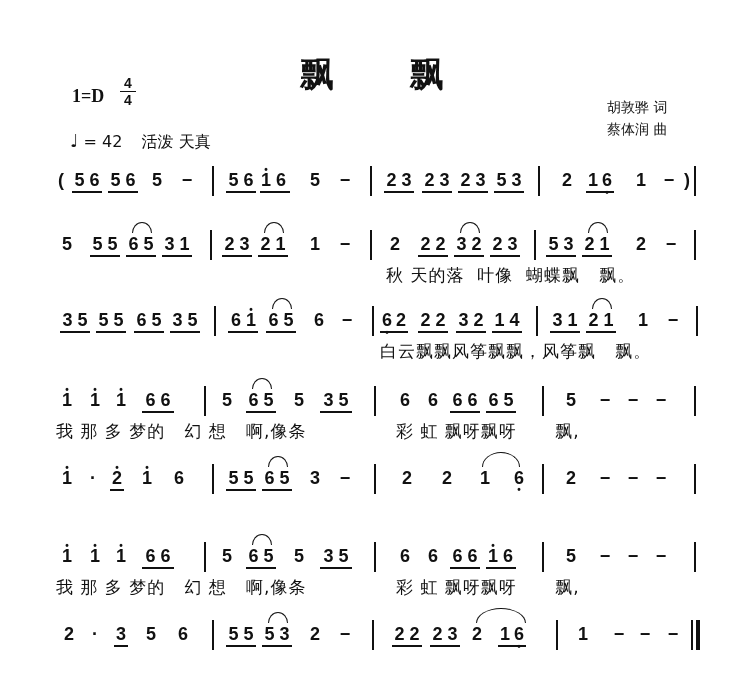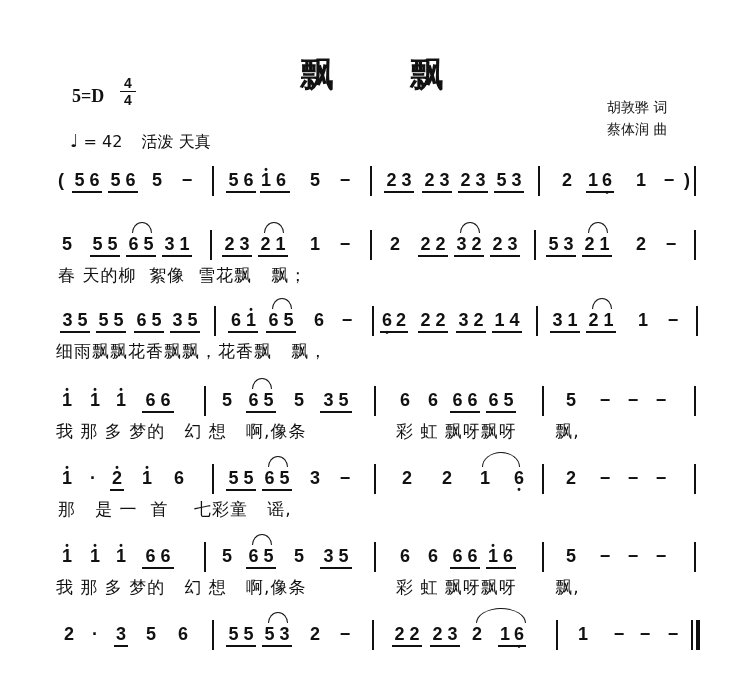--- a/index.html
+++ b/index.html
@@ -49,21 +49,21 @@
   }
   .lyric {
     position:absolute; top:38px; font-size:17px; white-space:pre; letter-spacing:1px;
   }
   .clip { overflow:hidden; height:12px; }
 </style>
 </head>
 <body>
 
 <div class="title">飘 飘</div>
-<div class="key">5=D</div>
+<div class="key">1=D</div>
 <div class="timesig">
   <div>4</div>
   <div class="line"></div>
   <div>4</div>
 </div>
 <div class="tempo">
   <span class="note">♩</span>
   <span>= 42</span>
   <span style="margin-left:14px;">活泼 天真</span>
 </div>
@@ -117,21 +117,21 @@
   <span class="tok ul" style="left:408px;width:30px;">3 2</span>
   <span class="slur" style="left:414px;width:18px;"></span>
   <span class="tok ul" style="left:444px;width:30px;">2 3</span>
   <span class="bar" style="left:488px;"></span>
   <span class="tok ul" style="left:500px;width:30px;">5 3</span>
   <span class="tok ul" style="left:536px;width:30px;">2 1</span>
   <span class="slur" style="left:542px;width:18px;"></span>
   <span class="tok" style="left:588px;">2</span>
   <span class="tok" style="left:618px;">−</span>
   <span class="bar" style="left:648px;"></span>
-  <span class="lyric" style="left:12px;">春 天的柳  絮像  雪花飘   飘；</span>
+  <span class="lyric" style="left:340px;">秋 天的落  叶像  蝴蝶飘   飘。</span>
 </div>
 
 <div class="row" style="top:302px;">
   <span class="tok ul" style="left:14px;width:30px;">3 5</span>
   <span class="tok ul" style="left:50px;width:30px;">5 5</span>
   <span class="tok ul" style="left:88px;width:30px;">6 5</span>
   <span class="tok ul" style="left:124px;width:30px;">3 5</span>
   <span class="bar" style="left:168px;"></span>
   <span class="tok ul" style="left:182px;width:16px;">6</span>
   <span class="tok ul hi" style="left:198px;width:14px;">1</span>
@@ -145,21 +145,21 @@
   <span class="tok ul" style="left:372px;width:30px;">2 2</span>
   <span class="tok ul" style="left:410px;width:30px;">3 2</span>
   <span class="tok ul" style="left:446px;width:30px;">1 4</span>
   <span class="bar" style="left:490px;"></span>
   <span class="tok ul" style="left:504px;width:30px;">3 1</span>
   <span class="tok ul" style="left:540px;width:30px;">2 1</span>
   <span class="slur" style="left:546px;width:18px;"></span>
   <span class="tok" style="left:590px;">1</span>
   <span class="tok" style="left:620px;">−</span>
   <span class="bar" style="left:650px;"></span>
-  <span class="lyric" style="left:10px;">细雨飘飘花香飘飘，花香飘   飘，</span>
+  <span class="lyric" style="left:334px;">白云飘飘风筝飘飘，风筝飘   飘。</span>
 </div>
 
 <div class="row" style="top:382px;">
   <span class="tok hi" style="left:14px;">1</span>
   <span class="tok hi" style="left:42px;">1</span>
   <span class="tok hi" style="left:68px;">1</span>
   <span class="tok ul" style="left:96px;width:32px;">6 6</span>
   <span class="bar" style="left:158px;"></span>
   <span class="tok" style="left:174px;">5</span>
   <span class="tok ul" style="left:200px;width:30px;">6 5</span>
@@ -198,21 +198,20 @@
   <span class="tok" style="left:394px;">2</span>
   <span class="tok" style="left:432px;">1</span>
   <span class="slur" style="left:436px;width:36px;height:14px;top:-8px;"></span>
   <span class="tok lo" style="left:466px;">6</span>
   <span class="bar" style="left:496px;"></span>
   <span class="tok" style="left:518px;">2</span>
   <span class="tok" style="left:552px;">−</span>
   <span class="tok" style="left:580px;">−</span>
   <span class="tok" style="left:608px;">−</span>
   <span class="bar" style="left:648px;"></span>
-  <span class="lyric" style="left:12px;">那   是 一  首    七彩童   谣,</span>
 </div>
 
 <div class="row" style="top:538px;">
   <span class="tok hi" style="left:14px;">1</span>
   <span class="tok hi" style="left:42px;">1</span>
   <span class="tok hi" style="left:68px;">1</span>
   <span class="tok ul" style="left:96px;width:32px;">6 6</span>
   <span class="bar" style="left:158px;"></span>
   <span class="tok" style="left:174px;">5</span>
   <span class="tok ul" style="left:200px;width:30px;">6 5</span>

